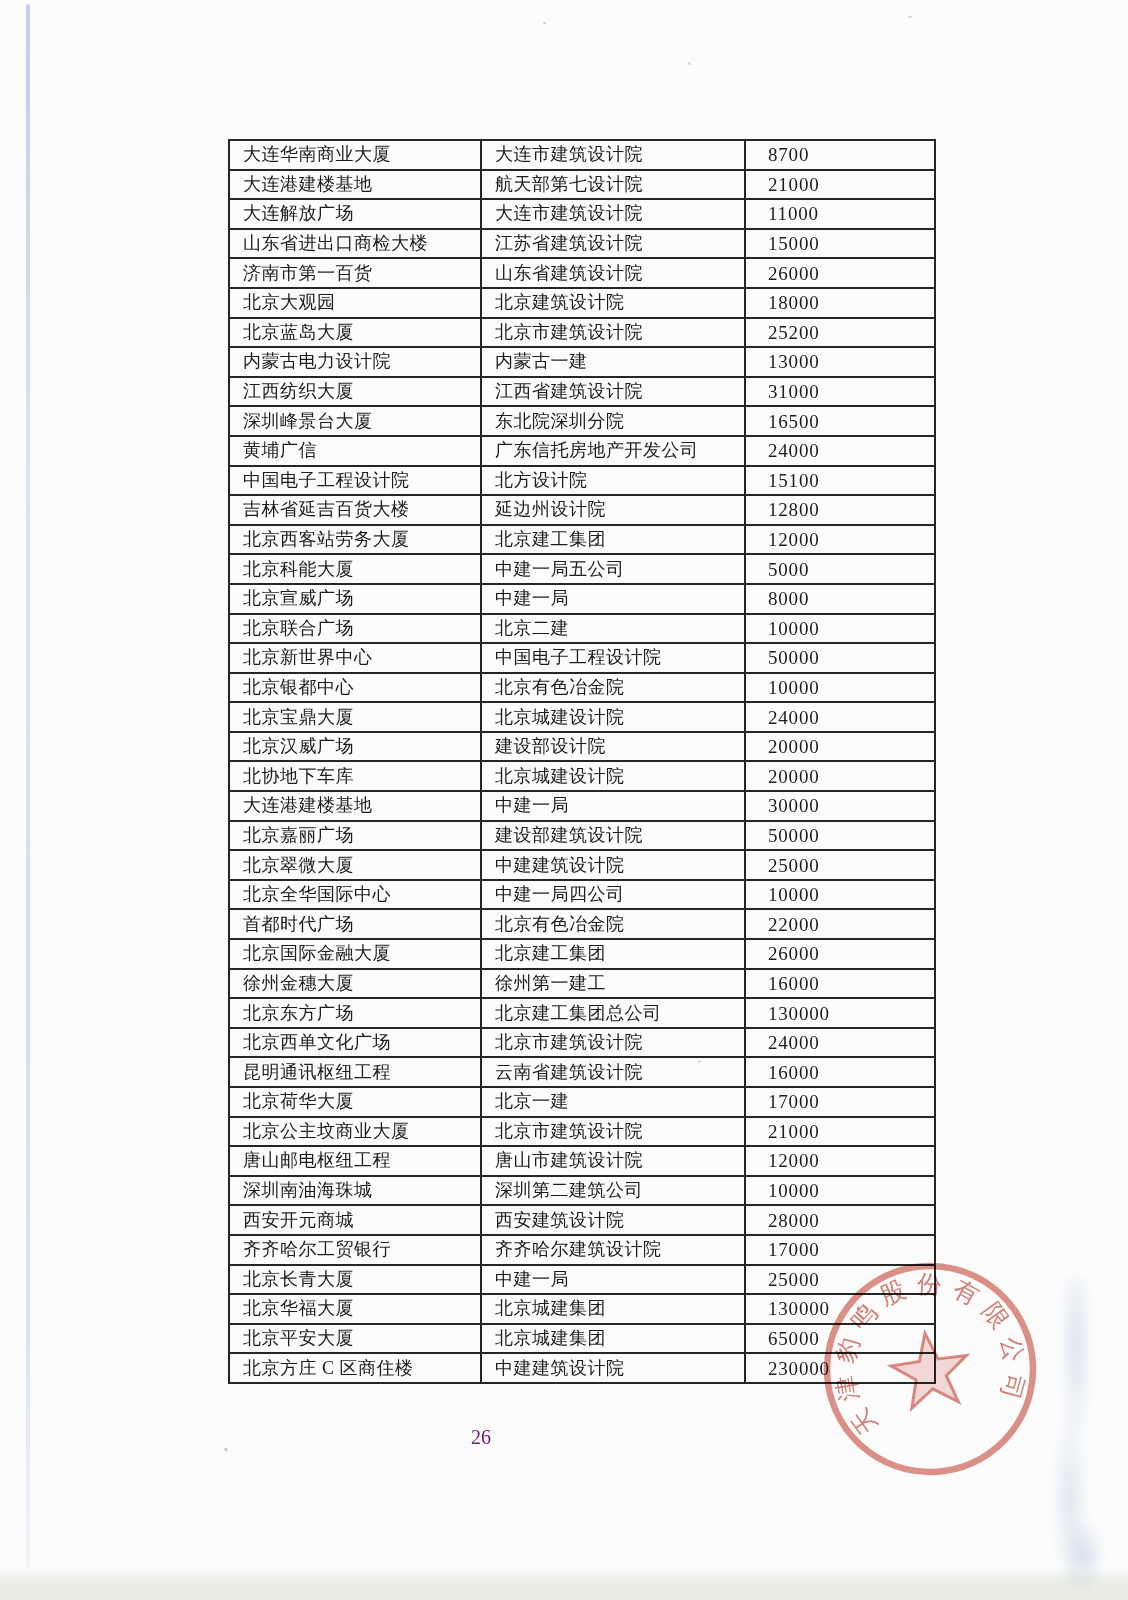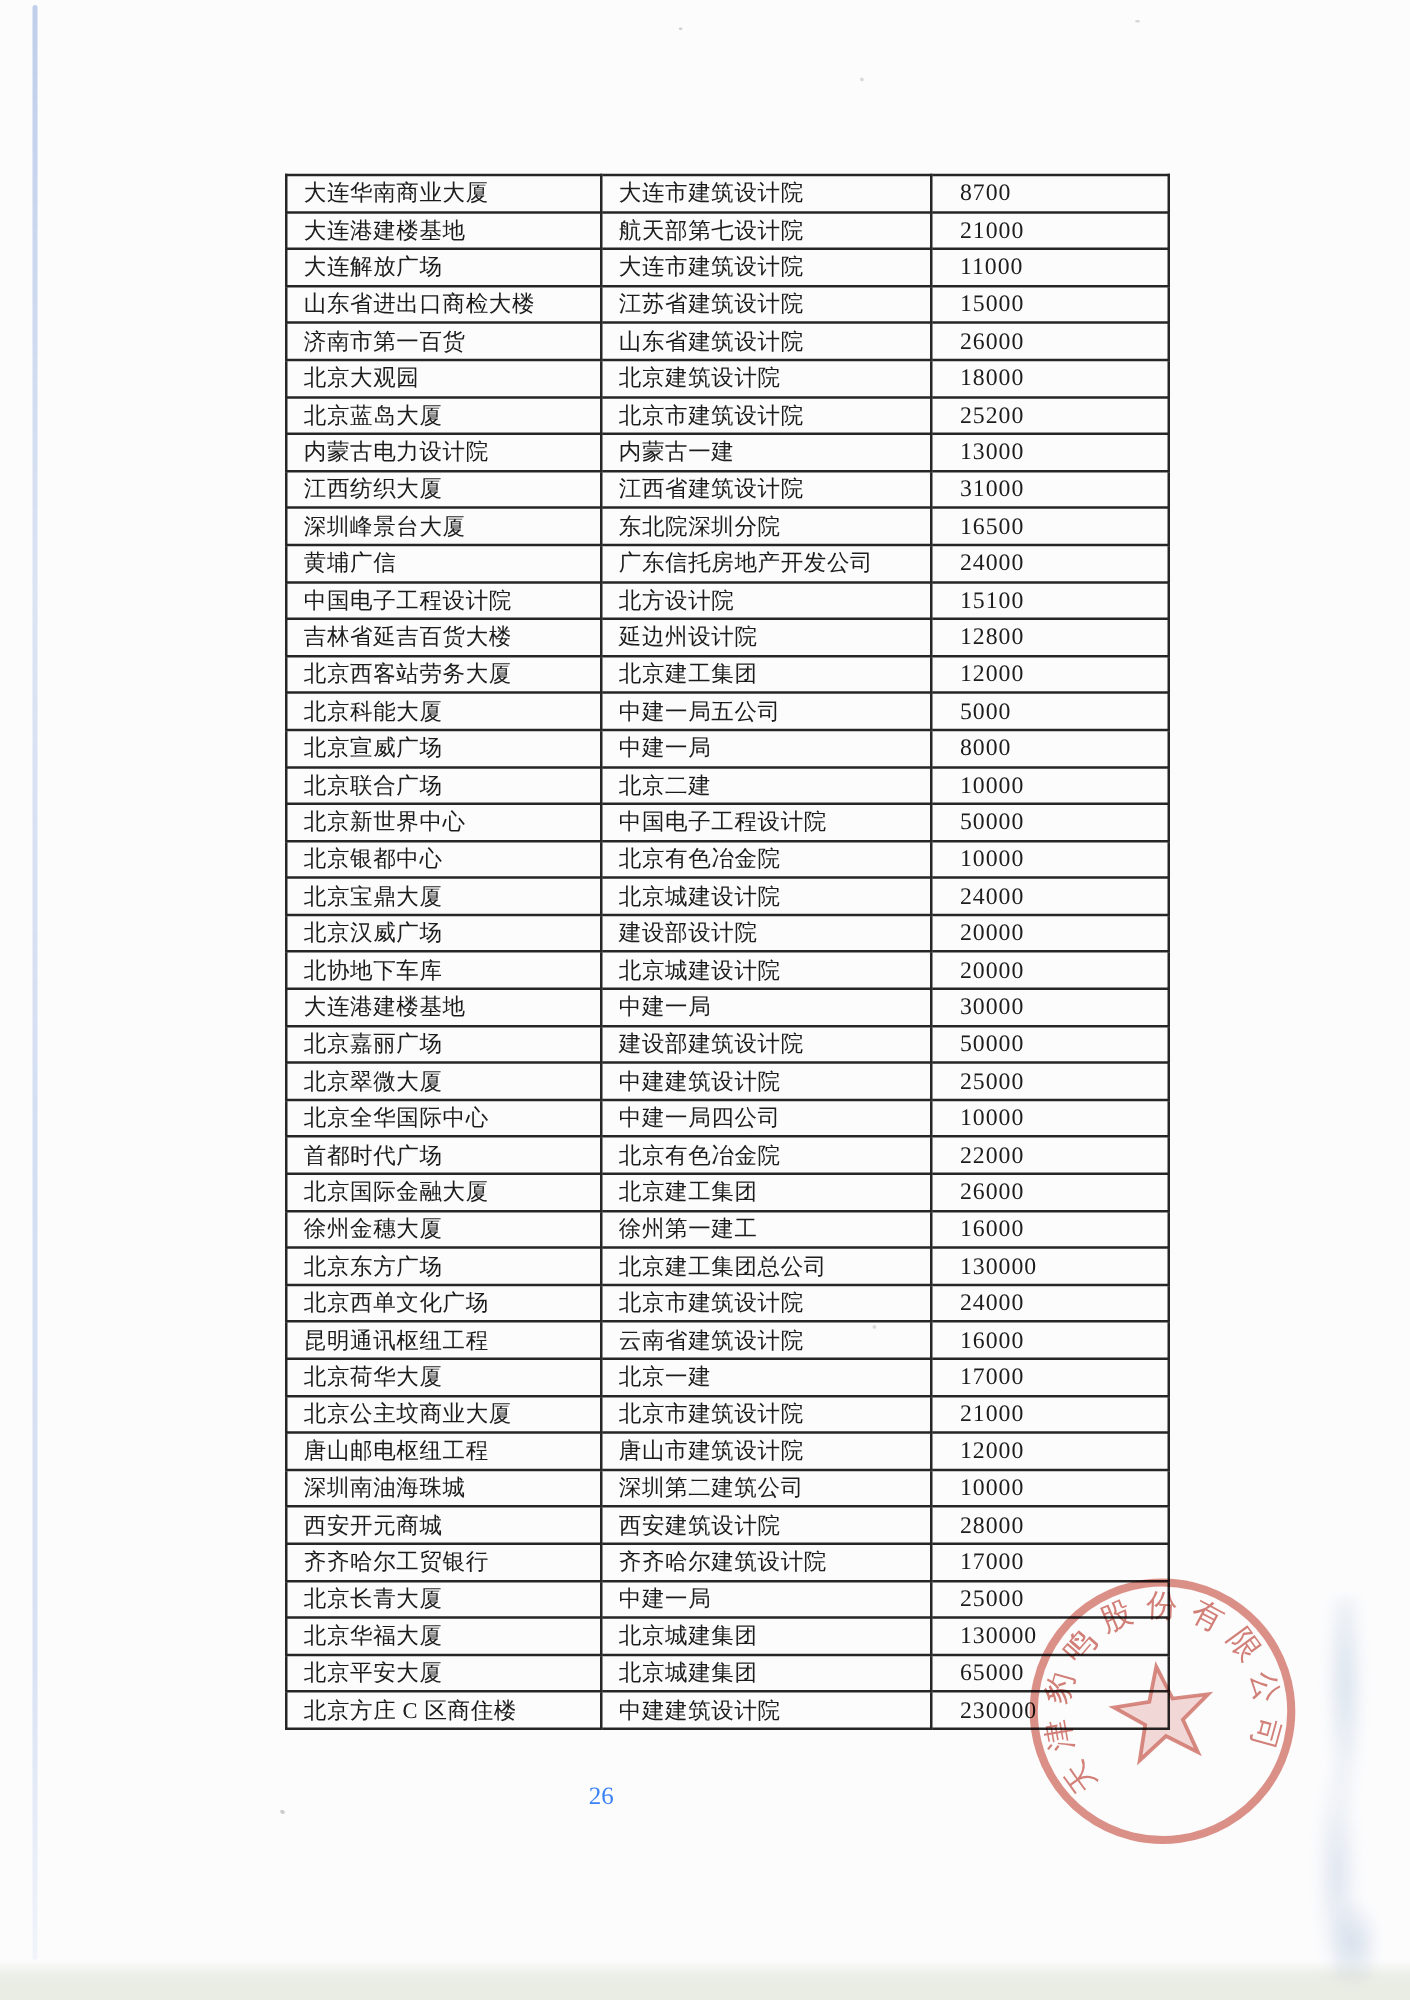--- a/index.html
+++ b/index.html
@@ -70,21 +70,21 @@
   table.doc-table td.num {
     font-family: "Liberation Serif", "DejaVu Serif", serif;
     font-size: 19px;
     padding-left: 22px;
     letter-spacing: .8px;
     margin-top: 35px;
   }
 
   .page-number {
     position: absolute; left: 0; top: 1426px; width: 952px;
-    text-align: center; font-size: 20px; color: #3b82f6;
+    text-align: center; font-size: 20px; color: #701a75;
     padding-left: 10px; box-sizing: border-box;
   }
 
   
   .stamp {
     position: absolute; left: 808px; top: 1247px;
     width: 244px; height: 244px;
     mix-blend-mode: multiply;
     opacity: .68;
     pointer-events: none;

